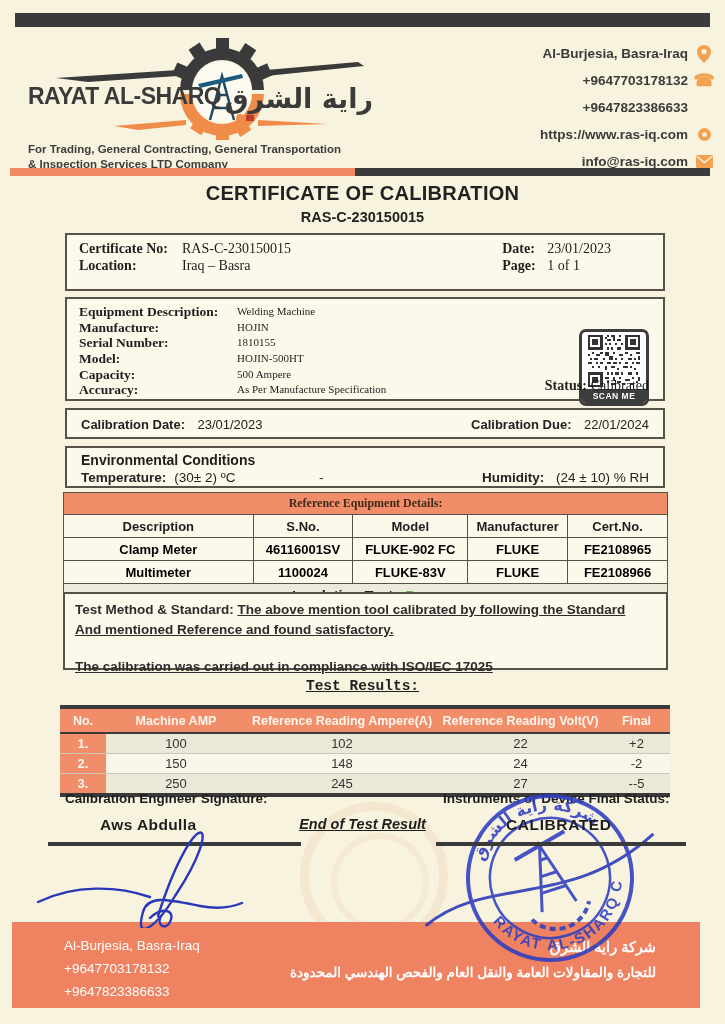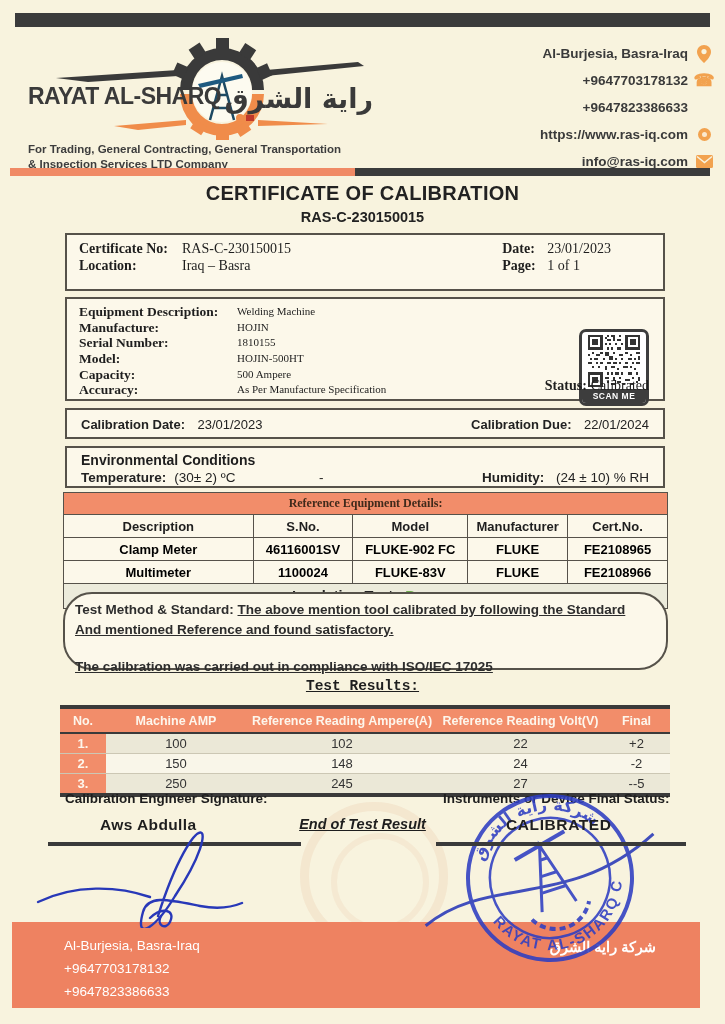--- a/index.html
+++ b/index.html
@@ -56,21 +56,21 @@
   
   .ref-table{position:absolute;left:63px;top:492px;width:605px;border-collapse:collapse;background:#fcf8ea;}
   .ref-table td,.ref-table th{border:1.5px solid #56524a;text-align:center;padding:0;}
   .ref-caption{background:#f28d6a;font-family:"Liberation Serif",serif;font-weight:bold;font-size:12px;color:#402a1b;height:21px;}
   .ref-head th{font-size:13px;font-weight:bold;height:22px;}
   .ref-row td{font-size:13px;font-weight:bold;height:22px;color:#000000;}
   .ins-row td{background:#ecebdb;height:24px;font-size:14.5px;}
   .ins-label{font-weight:bold;color:#222;}
   .ins-pass{font-weight:bold;color:#6fae4e;}
   
-  .method-box{left:63px;top:592px;width:605px;height:78px;padding:6px 10px;font-size:13.5px;font-weight:bold;color:#2d2d2d;border-radius:29px;}
+  .method-box{left:63px;top:592px;width:605px;height:78px;padding:6px 10px;font-size:13.5px;font-weight:bold;color:#2d2d2d;}
   .m-line{height:20px;line-height:20px;}
   .m-gap{height:17px;}
   .u{text-decoration:underline;}
   
   .results-title{position:absolute;left:0;top:678px;width:100%;text-align:center;font-size:14.5px;font-weight:bold;text-decoration:underline;font-family:Liberation Mono, monospace;}
   .results-table{position:absolute;left:60px;top:705px;width:610px;border-collapse:collapse;border-top:4px solid #3a3a3a;border-bottom:4px solid #3a3a3a;}
   .results-table th{background:#f28d6a;color:#fdf6ec;font-size:12.5px;font-weight:bold;height:23px;border-bottom:2px solid #3a3a3a;padding:0;text-align:center;}
   .results-table td{font-size:13px;height:19px;text-align:center;padding:0;color:#333;}
   .results-table td.no-cell{background:#f28d6a;color:#fdf6ec;font-weight:bold;}
   .results-table tbody tr:nth-child(odd) td:not(.no-cell){background:#ebe8d7;}
@@ -424,16 +424,17 @@
   </svg>
 
   <div class="footer">
     <div class="footer-left">
       <div>Al-Burjesia, Basra-Iraq</div>
       <div>+9647703178132</div>
       <div>+9647823386633</div>
     </div>
     <div class="footer-right">
       <div class="ar1">شركة راية الشرق</div>
+      <div class="ar2">للتجارة والمقاولات العامة والنقل العام والفحص الهندسي المحدودة</div>
     </div>
   </div>
 
 </div>
 
 </body></html>

